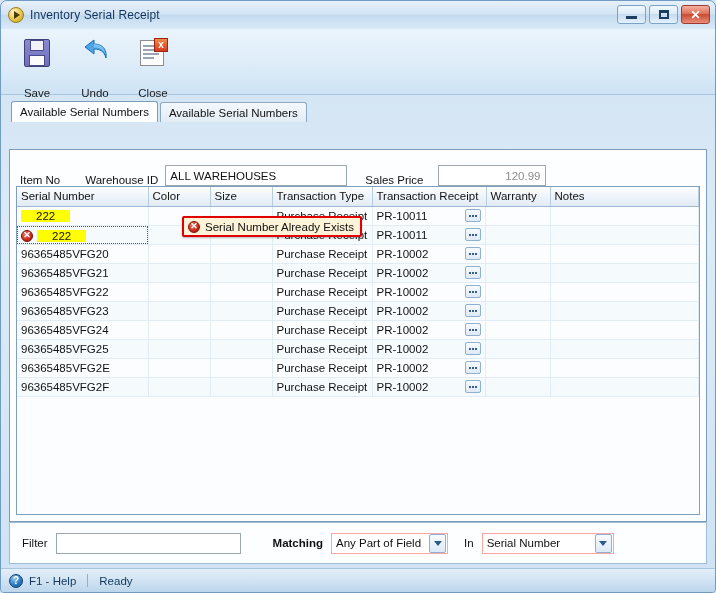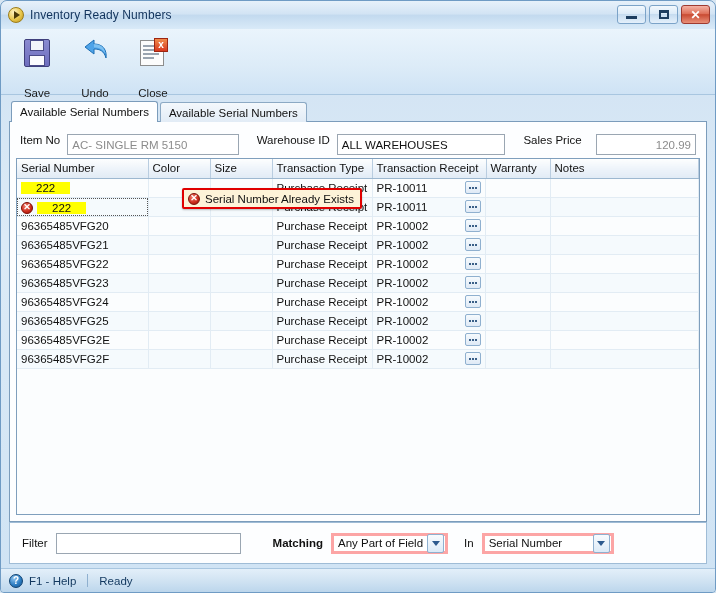--- a/index.html
+++ b/index.html
@@ -116,21 +116,21 @@
   .ico-close .badge {
     position: absolute; right: 1px; top: 1px; width: 14px; height: 14px;
     background: linear-gradient(to bottom, #f08a4a 0%, #d8391f 100%);
     border: 1px solid #9d2511;
     color: #fff; font-size: 10px; font-weight: bold;
     display: flex; align-items: center; justify-content: center;
     line-height: 1;
   }
 
   
-  .client { flex: 1 1 auto; padding: 6px 8px 0 8px; display: flex; flex-direction: column; min-height: 0; }
+  .client { flex: 1 1 auto; padding: 6px 8px 0 8px; display: flex; flex-direction: column; min-height: 0; gap: 28px; }
 
   
   .tabs { display: flex; align-items: flex-end; height: 21px; padding-left: 2px; }
   .tab {
     height: 20px; padding: 0 8px;
     font-size: 11.5px; color: #111;
     display: flex; align-items: center;
     border: 1px solid #8ca9c4; border-bottom: none;
     border-radius: 3px 3px 0 0;
     cursor: pointer;
@@ -151,22 +151,22 @@
     border: 1px solid #7b9cbb;
     margin-top: -1px;
     display: flex; flex-direction: column;
     min-height: 0;
     padding: 0 6px;
   }
 
   
   .fieldrow {
     flex: 0 0 36px; height: 36px;
-    display: flex; align-items: flex-start;
-    padding: 12px 4px;
+    display: flex; align-items: flex-end;
+    padding: 0 4px;
   }
   .flabel { font-size: 11.5px; color: #111; white-space: nowrap; }
   .finput {
     height: 21px;
     border: 1px solid #9aa6b2;
     background: #fff;
     font-size: 11.5px;
     display: flex; align-items: center;
     padding: 0 4px;
     color: #111;
@@ -259,21 +259,21 @@
     display: flex; align-items: center;
     padding: 0 12px;
     gap: 8px;
   }
   .filter-input {
     width: 185px; height: 21px;
     border: 1px solid #9aa6b2; background: #fff;
   }
   .dd {
     height: 21px;
-    border: 3px solid #fca5a5; background: #fff;
+    border: 1px solid #fca5a5; background: #fff;
     display: flex; align-items: center;
     font-size: 11.5px; color: #111;
     padding-left: 4px;
     cursor: pointer;
   }
   .dd .txt { flex: 1 1 auto; white-space: nowrap; overflow: hidden; }
   .dd .arrowbox {
     width: 17px; height: 19px; flex: 0 0 17px;
     margin: 0 1px 0 2px;
     border: 1px solid #8fb0cf; border-radius: 2px;
@@ -307,21 +307,21 @@
   .sb-text { font-size: 11.5px; color: #12385f; }
   .sb-sep { width: 1px; height: 13px; background: #8fb0cf; margin: 0 5px; }
 </style>
 </head>
 <body>
 
 <div class="window">
 
   <div class="titlebar">
     <div class="title-icon"></div>
-    <div class="title-text">Inventory Ready Numbers</div>
+    <div class="title-text">Inventory Serial Receipt</div>
     <div class="win-btns">
       <div class="wbtn">
         <div class="min-bar"></div>
       </div>
       <div class="wbtn">
         <div class="max-box"></div>
       </div>
       <div class="wbtn close">
         <span class="g">✕</span>
       </div>
@@ -371,21 +371,20 @@
       </div>
       <div class="tab inactive">
         <span>Available Serial Numbers</span>
       </div>
     </div>
 
     <div class="tabpanel">
 
       <div class="fieldrow">
         <span class="flabel" style="margin-right:7px;">Item No</span>
-        <div class="finput readonly" style="width:185px;">AC- SINGLE RM 5150</div>
 
         <span class="flabel" style="margin-left:18px;margin-right:7px;">Warehouse ID</span>
         <div class="finput" style="width:182px;">ALL WAREHOUSES</div>
 
         <span class="flabel" style="margin-left:18px;margin-right:7px;">Sales Price</span>
         <div class="finput num" style="width:108px;margin-left:7px;">120.99</div>
       </div>
 
       <div class="grid-wrap">
         <table class="grid">

